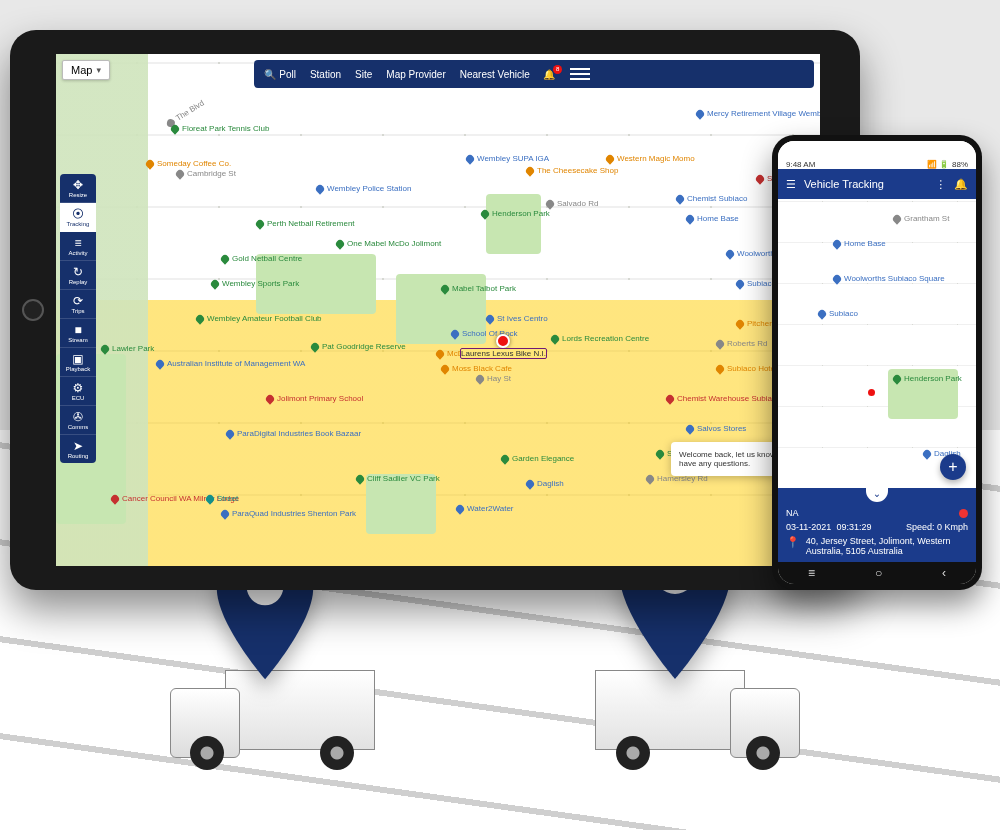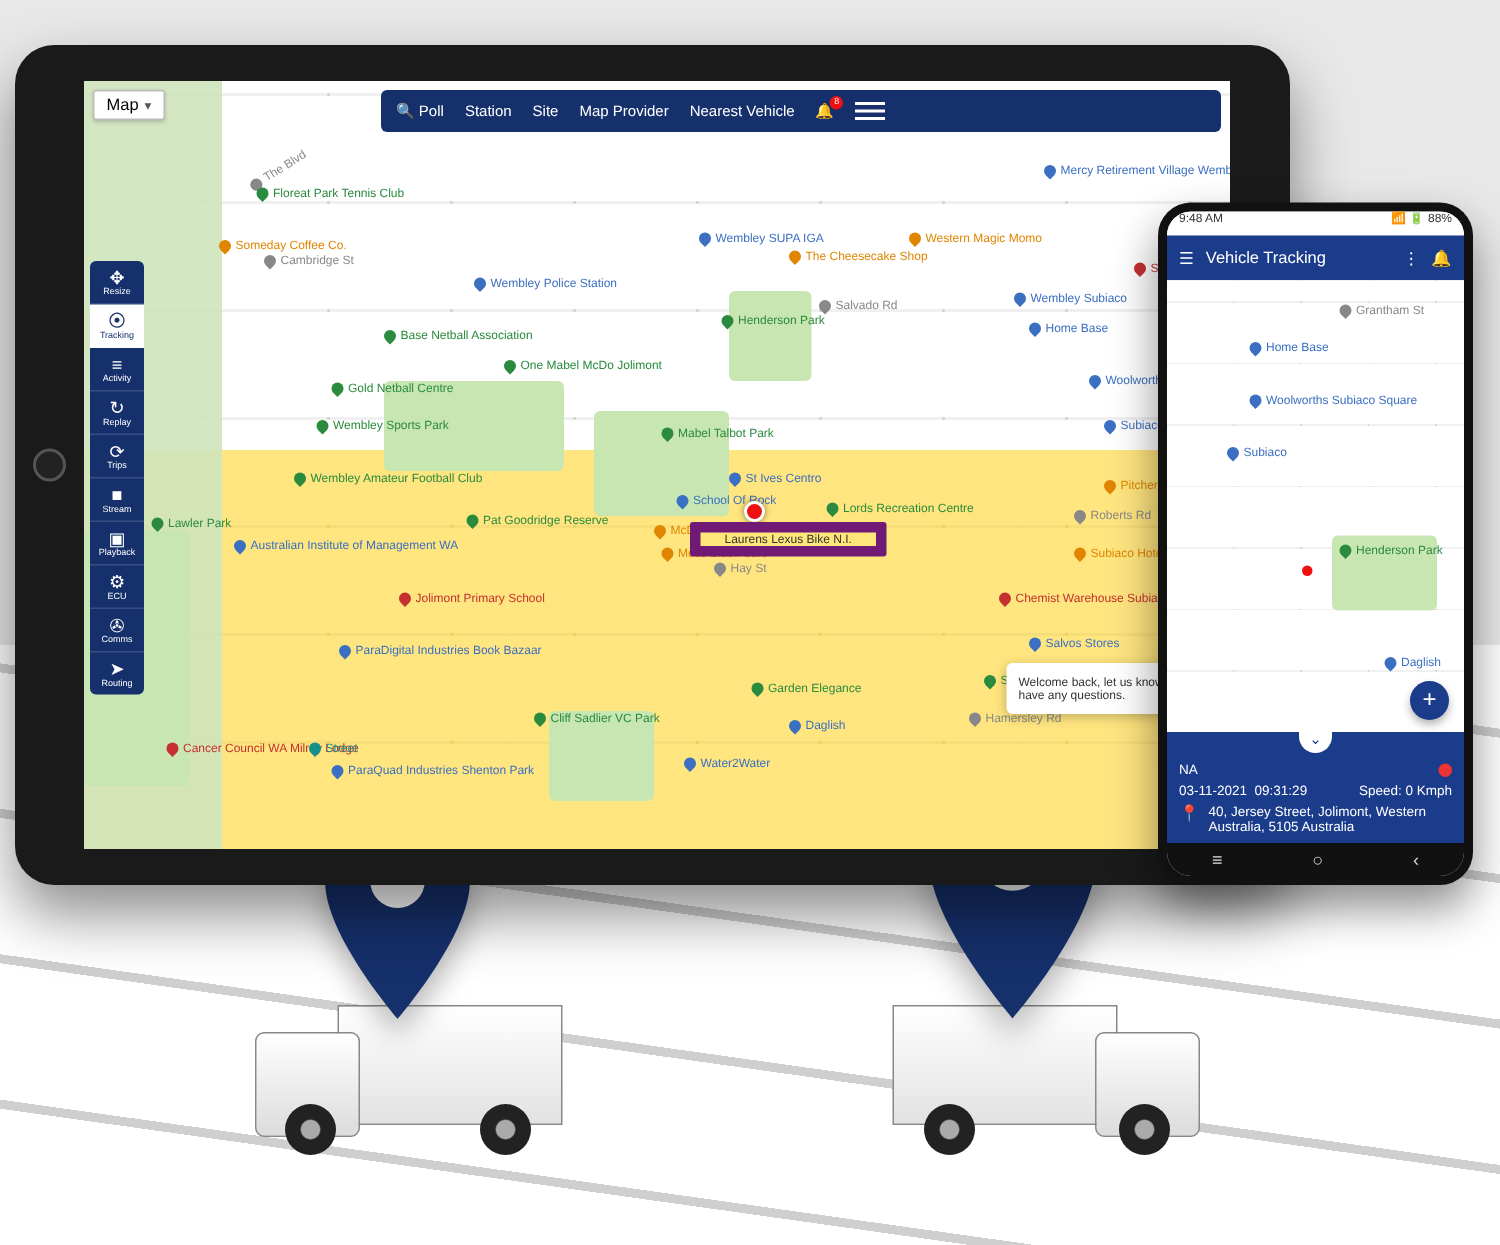--- a/index.html
+++ b/index.html
@@ -101,21 +101,21 @@
   .poi.green  { color: #2a8a3d; }
   .poi.red    { color: #c53030; }
   .poi.teal   { color: #14908a; }
 
   .vehicle-marker {
     position: absolute; width: 14px; height: 14px; border-radius: 50%;
     background: #e11; border: 2px solid #fff; box-shadow: 0 0 4px rgba(0,0,0,.5);
   }
   .vehicle-label {
     position: absolute; font-size: 8px; background: #ffe678;
-    border: 7px solid #701a75; padding: 0 16px; border-radius: 2px;
+    border: 1px solid #701a75; padding: 0 0; border-radius: 2px;
     color: #333;
     text-align: center;
   }
 
   
   .map-type {
     position: absolute; left: 6px; top: 6px;
     background: #fff; border: 1px solid #bbb; border-radius: 2px;
     font-size: 11px; padding: 3px 8px; display: flex; align-items: center; gap: 4px;
     box-shadow: 0 1px 3px rgba(0,0,0,.2);
@@ -173,22 +173,22 @@
     width: 210px; height: 455px;
     background: #111; border-radius: 22px;
     padding: 6px; box-shadow: 0 15px 30px rgba(0,0,0,.45);
   }
   .phone-screen {
     width: 100%; height: 100%; background: #f1f3ed;
     border-radius: 16px; overflow: hidden; position: relative;
     display: flex; flex-direction: column;
   }
   .status-bar {
-    height: 16px; background: #fff; font-size: 8px;
-    display: flex; justify-content: space-between; align-items: flex-start;
+    height: 28px; background: #fff; font-size: 8px;
+    display: flex; justify-content: space-between; align-items: flex-end;
     padding: 0 8px; color: #333;
   }
   .p-header {
     height: 30px; background: #1b3b8b; color: #fff;
     display: flex; align-items: center; gap: 8px; padding: 0 8px;
     font-size: 11px;
   }
   .p-header .title { flex: 1; text-align: left; }
   .p-map {
     flex: 1; position: relative;
@@ -289,21 +289,21 @@
     <div class="poi green" style="left:115px;top:70px">
         <span>Floreat Park Tennis Club</span>
       </div>
     <div class="poi orange" style="left:90px;top:105px">
         <span>Someday Coffee Co.</span>
       </div>
     <div class="poi" style="left:260px;top:130px">
         <span>Wembley Police Station</span>
       </div>
     <div class="poi green" style="left:200px;top:165px">
-        <span>Base Netball Association</span>
+        <span>Perth Netball Retirement</span>
       </div>
     <div class="poi green" style="left:165px;top:200px">
         <span>Gold Netball Centre</span>
       </div>
     <div class="poi green" style="left:155px;top:225px">
         <span>Wembley Sports Park</span>
       </div>
     <div class="poi green" style="left:140px;top:260px">
         <span>Wembley Amateur Football Club</span>
       </div>
@@ -367,21 +367,21 @@
     <div class="poi orange" style="left:550px;top:100px">
         <span>Western Magic Momo</span>
       </div>
     <div class="poi" style="left:640px;top:55px">
         <span>Mercy Retirement Village Wembley</span>
       </div>
     <div class="poi" style="left:630px;top:160px">
         <span>Home Base</span>
       </div>
     <div class="poi" style="left:620px;top:140px">
-        <span>Wembley Subiaco</span>
+        <span>Chemist Subiaco</span>
       </div>
     <div class="poi" style="left:670px;top:195px">
         <span>Woolworths Subiaco Square</span>
       </div>
     <div class="poi" style="left:680px;top:225px">
         <span>Subiaco</span>
       </div>
     <div class="poi orange" style="left:680px;top:265px">
         <span>Pitcher and Iron</span>
       </div>

